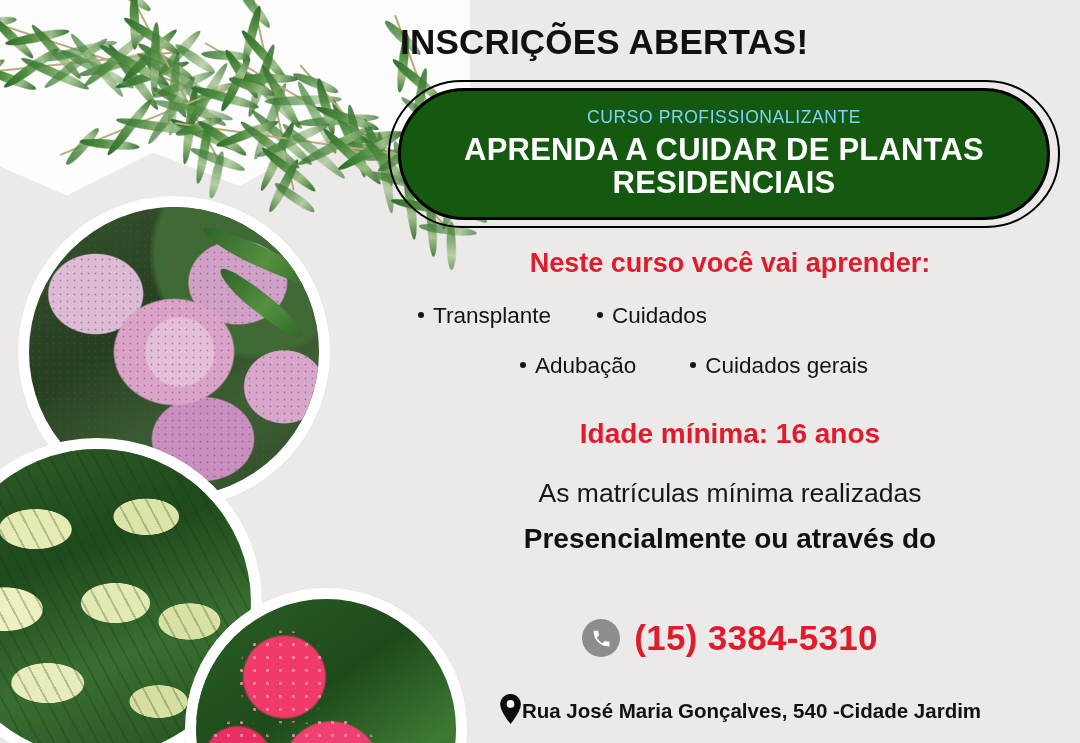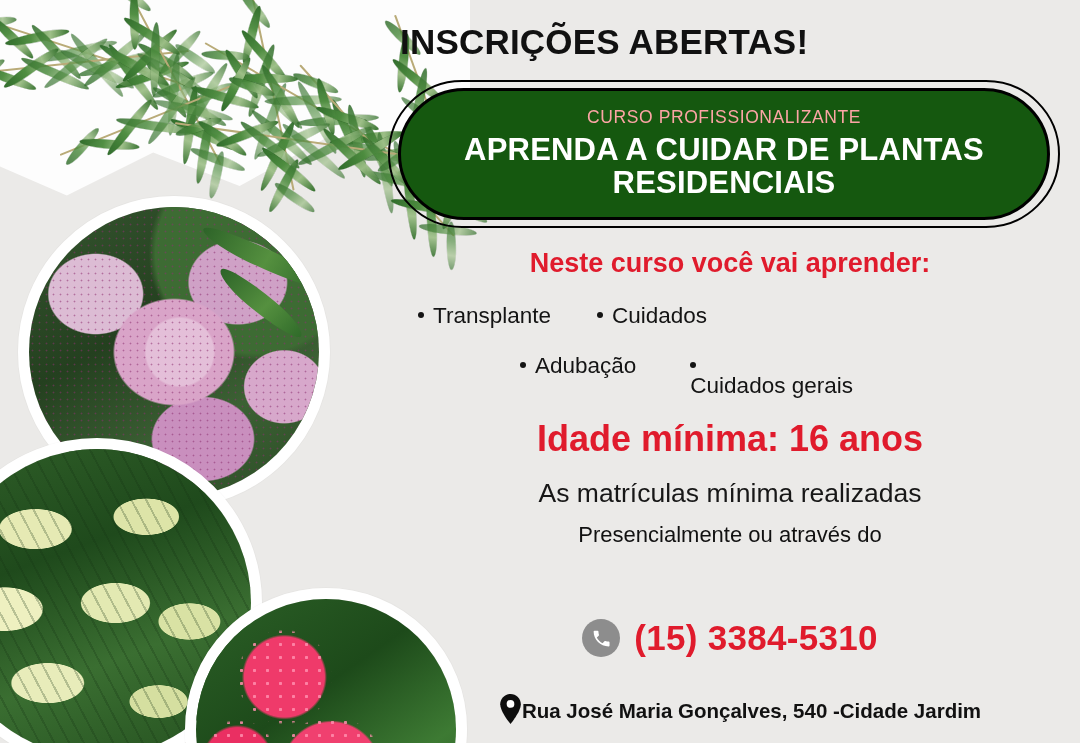--- a/index.html
+++ b/index.html
@@ -122,21 +122,21 @@
     position:absolute; left:-12px; top:80px; width:672px; height:148px;
     border:2.5px solid #000; border-radius:74px; background:transparent; z-index:2;
   }
   #banner {
     position:absolute; left:-2px; top:88px; width:652px; height:132px;
     background:#15580f; border:3px solid #000; border-radius:66px; z-index:3;
     display:flex; flex-direction:column; align-items:center; justify-content:center;
     padding:6px 30px 8px;
   }
   #banner-eyebrow {
-    color:#fca5a5; font-size:17.5px; letter-spacing:.6px; margin-bottom:5px;
+    color:#7dd3fc; font-size:17.5px; letter-spacing:.6px; margin-bottom:5px;
   }
   #banner-title {
     color:#fff; font-size:31px; font-weight:bold; line-height:1.07;
     text-align:center; letter-spacing:.2px;
   }
 
   #learn-heading {
     position:absolute; top:248px; left:0; width:660px; text-align:center;
     color:#e01b2c; font-size:27px; font-weight:bold;
   }
@@ -148,33 +148,33 @@
   #bullet-row-1 { top:303px; }
   #bullet-row-2 { top:353px; padding-left:120px; }
   .bullet-item { display:flex; align-items:baseline; white-space:nowrap; }
   .dot {
     width:6px; height:6px; border-radius:50%; background:#141414;
     margin-right:9px; transform:translateY(-5px); flex:none;
   }
   #bullet-row-1 .bullet-item:nth-child(1){ margin-left:18px; }
   #bullet-row-1 .bullet-item:nth-child(2){ margin-left:46px; }
   #bullet-row-1 .bullet-item:nth-child(3){ margin-left:22px; }
-  #bullet-row-2 .bullet-item:nth-child(2){ margin-left:54px;flex-direction:column; }
+  #bullet-row-2 .bullet-item:nth-child(2){ margin-left:54px; }
 
   #age-line {
     position:absolute; top:418px; left:0; width:660px; text-align:center;
-    color:#e01b2c; font-size:36px; font-weight:bold;
+    color:#e01b2c; font-size:28px; font-weight:bold;
   }
   #enroll-1 {
     position:absolute; top:478px; left:0; width:660px; text-align:center;
     color:#171717; font-size:26.5px;
   }
   #enroll-2 {
     position:absolute; top:522px; left:0; width:660px; text-align:center;
-    color:#111; font-size:22px; font-weight:normal; line-height:1.22;
+    color:#111; font-size:28px; font-weight:bold; line-height:1.22;
   }
 
   #phone-row {
     position:absolute; top:618px; left:0; width:660px;
     display:flex; align-items:center; justify-content:center; gap:14px;
   }
   #phone-icon-circle {
     width:38px; height:38px; border-radius:50%; background:#8d8d8d;
     display:flex; align-items:center; justify-content:center; flex:none;
   }

